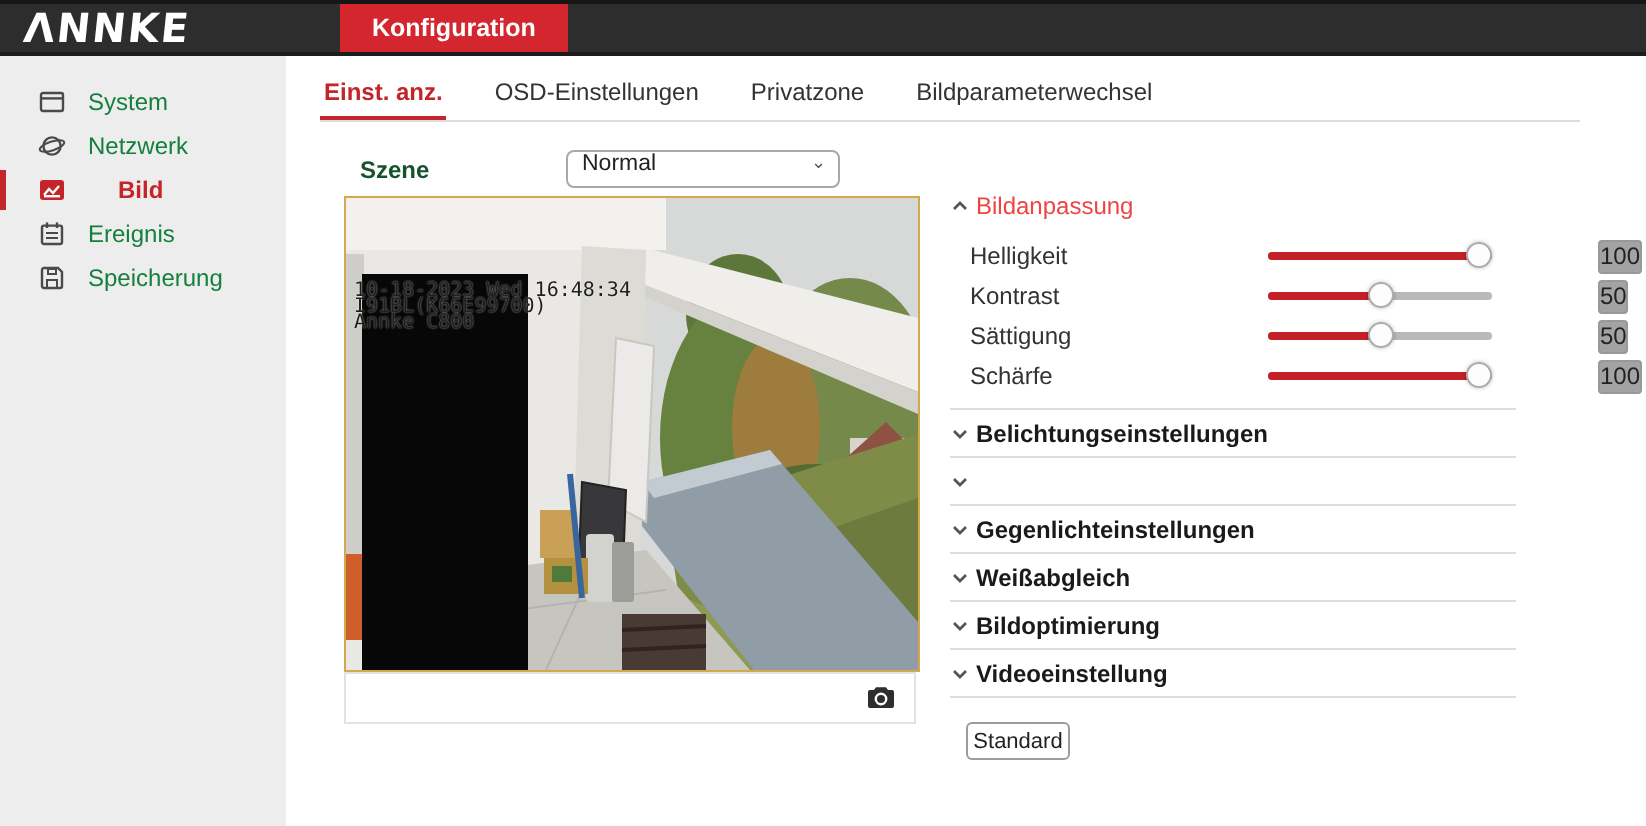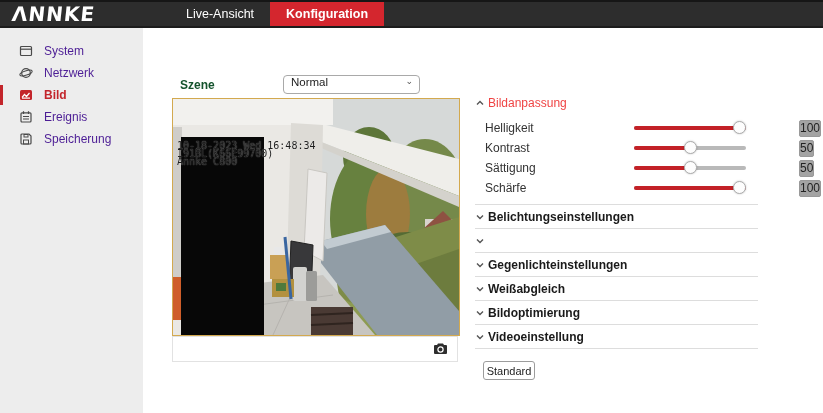--- a/index.html
+++ b/index.html
@@ -13,24 +13,24 @@
         font-family:"DejaVu Sans",sans-serif;font-size:20px;font-weight:bold;
         letter-spacing:1px;transform:skewX(-6deg);}
   .topnav{position:absolute;left:170px;top:0;height:28px;display:flex;align-items:stretch;}
   .topnav-item{height:24px;margin:2px 0;line-height:24px;padding:0 16px;color:#fff;
                font-size:12.5px;cursor:pointer;}
   .topnav-item.active{background:var(--accent);font-weight:bold;}
 
   
   .sidebar{position:absolute;left:0;top:28px;width:143px;height:385px;background:#ededed;}
   .side-item{position:relative;display:flex;align-items:center;height:22px;padding-left:18px;
-             font-size:12px;color:#4c1d95;cursor:pointer;}
+             font-size:12px;color:#15803d;cursor:pointer;}
   .side-item:first-child{margin-top:12px;}
   .side-item .sicon{width:15px;height:15px;margin-right:11px;display:flex;align-items:center;justify-content:center;}
-  .side-item.active{color:#c3252b;font-weight:bold;}
+  .side-item.active{color:#c3252b;font-weight:bold;gap:15px;}
   .side-item.active::before{content:"";position:absolute;left:0;top:1px;bottom:1px;width:3px;background:#c3252b;}
 
   
   .tabstrip{position:absolute;left:160px;top:34px;width:630px;height:26px;
             border-bottom:1px solid #dcdcdc;display:flex;}
   .tab{font-size:12px;color:#333;margin-right:22px;padding:5px 2px 0 2px;height:21px;cursor:pointer;}
   .tab.active{color:#c3252b;font-weight:bold;border-bottom:2px solid #c3252b;height:19px;}
 
   
   .scene-label{position:absolute;left:180px;top:78px;font-size:12px;font-weight:bold;color:#14532d;}
@@ -70,21 +70,20 @@
            display:flex;align-items:center;justify-content:center;}
 </style>
 </head>
 <body>
 
 <div id="root">
 
   <div class="topbar">
     <div class="logo">ΛNNKE</div>
     <div class="topnav">
-      <div class="topnav-item">Live-Ansicht</div>
       <div class="topnav-item active">Konfiguration</div>
     </div>
   </div>
 
   <div class="sidebar">
     <div class="side-item">
       <span class="sicon">
         <svg width="14" height="14" viewBox="0 0 14 14">
             <rect x="1.5" y="2.5" width="11" height="9" rx="1" fill="none" stroke="#4a4a4a" stroke-width="1.2"></rect>
             <line x1="1.5" y1="5.2" x2="12.5" y2="5.2" stroke="#4a4a4a" stroke-width="1.2"></line>
@@ -128,20 +127,26 @@
         <svg width="14" height="14" viewBox="0 0 14 14">
             <path d="M2 3a1 1 0 0 1 1-1h7l2 2v7a1 1 0 0 1-1 1H3a1 1 0 0 1-1-1z" fill="none" stroke="#4a4a4a" stroke-width="1.2"></path>
             <rect x="4.5" y="8" width="5" height="4" fill="none" stroke="#4a4a4a" stroke-width="1"></rect>
             <rect x="5" y="2.5" width="4" height="2.5" fill="none" stroke="#4a4a4a" stroke-width="1"></rect>
           </svg>
       </span>
       <span>Speicherung</span>
     </div>
   </div>
 
+  <div class="tabstrip">
+    <div class="tab active">Einst. anz.</div>
+    <div class="tab">OSD-Einstellungen</div>
+    <div class="tab">Privatzone</div>
+    <div class="tab">Bildparameterwechsel</div>
+  </div>
 
   <div class="scene-label">Szene</div>
   <div class="scene-select">
     <span>Normal</span>
     <span class="chev">⌄</span>
   </div>
 
   <div class="preview">
     <svg width="286" height="236" viewBox="0 0 286 236">
       <rect x="0" y="0" width="286" height="236" fill="#d6d9d8"></rect>

